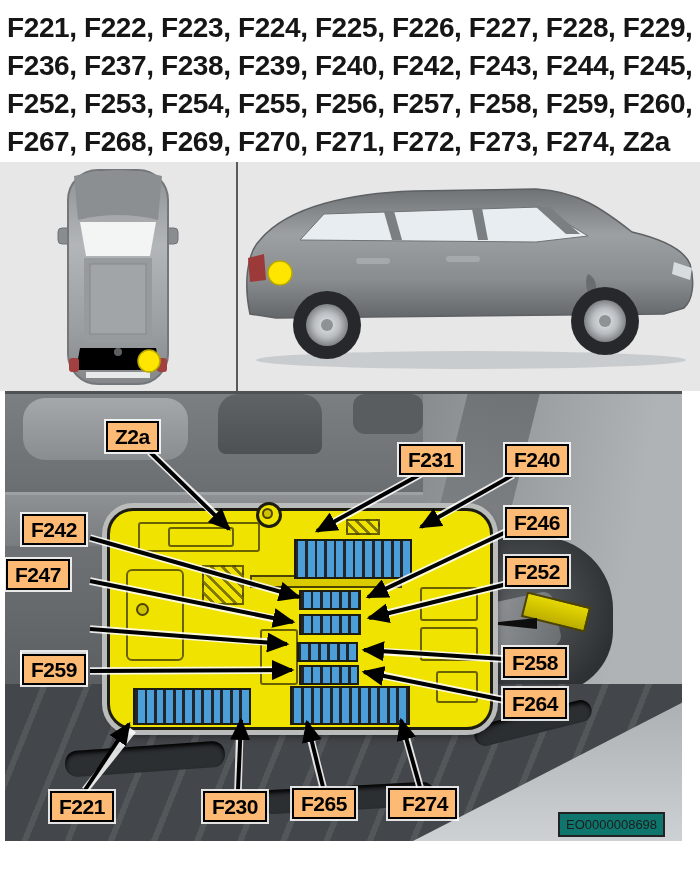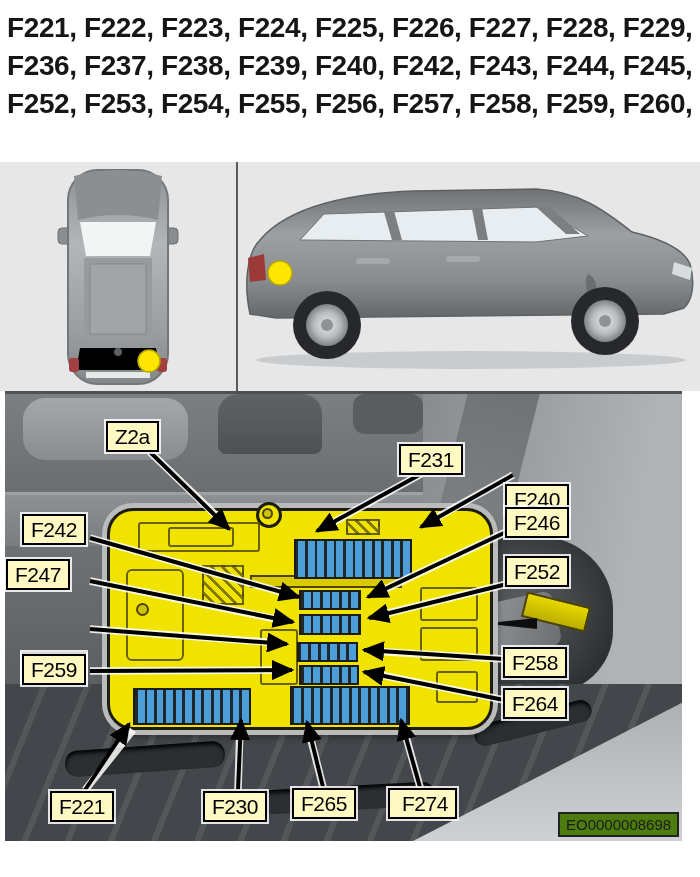--- a/index.html
+++ b/index.html
@@ -67,52 +67,53 @@
   .hatch{border:2px solid rgba(72,64,0,.8);
          background:repeating-linear-gradient(45deg,transparent 0 5px,rgba(72,64,0,.65) 5px 8px);}
   .h1{left:92px;top:54px;width:42px;height:40px;}
   .h2{left:236px;top:8px;width:34px;height:16px;}
   .strip{left:140px;top:64px;width:152px;height:13px;background:#d9cb00;border:2px solid #4d4400;}
   .screwtab{left:146px;top:-9px;width:26px;height:26px;border-radius:50%;background:#f0e300;border:3px solid #1d1c10;}
   .hole1{left:152px;top:-3px;width:11px;height:11px;border-radius:50%;background:#cfc200;border:2px solid #4d4400;}
   .hole2{left:26px;top:92px;width:13px;height:13px;border-radius:50%;background:#cfc200;border:2px solid #4d4400;}
 
   
-  .lbl{position:absolute;z-index:30;background:#fef9c3;border:2px solid #000;color:#000;font-weight:normal;
+  .lbl{position:absolute;z-index:30;background:#fdba74;border:2px solid #000;color:#000;font-weight:bold;
        font-size:21px;line-height:26px;height:26px;padding:1px 7px 0 7px;letter-spacing:-0.5px;
        box-shadow:0 0 0 2px rgba(255,255,255,.85);}
   .lbl-z2a{left:106px;top:421px;}
   .lbl-f231{left:399px;top:444px;}
-  .lbl-f240{left:505px;top:444px;margin-top:40px;}
+  .lbl-f240{left:505px;top:444px;}
   .lbl-f242{left:22px;top:514px;}
   .lbl-f246{left:505px;top:507px;}
   .lbl-f247{left:6px;top:559px;}
   .lbl-f252{left:505px;top:556px;text-align:center;}
   .lbl-f253{left:22px;top:609px;margin-top:43px;}
   .lbl-f258{left:503px;top:647px;}
   .lbl-f259{left:22px;top:654px;}
   .lbl-f264{left:503px;top:688px;}
   .lbl-f221{left:50px;top:791px;}
   .lbl-f230{left:203px;top:791px;}
   .lbl-f265{left:292px;top:788px;}
   .lbl-f274{left:388px;top:788px;padding-left:12px;}
-  .refcode{position:absolute;z-index:30;left:558px;top:812px;background:#4d7c0f;border:2px solid #222;
-           color:#1c1c1c;font-size:15px;line-height:20px;height:20px;padding:1px 6px 0 6px;}
+  .refcode{position:absolute;z-index:30;left:558px;top:812px;background:#0f766e;border:2px solid #222;
+           color:#1c1c1c;font-size:13px;line-height:20px;height:20px;padding:1px 6px 0 6px;}
 
   #arrows{position:absolute;left:0;top:0;z-index:25;pointer-events:none;}
 </style>
 </head>
 <body>
 
 <div id="page">
 
   <div class="hdr">
     <div class="ln">F221, F222, F223, F224, F225, F226, F227, F228, F229, F2</div>
     <div class="ln">F236, F237, F238, F239, F240, F242, F243, F244, F245, F2</div>
     <div class="ln">F252, F253, F254, F255, F256, F257, F258, F259, F260, F2</div>
+    <div class="ln">F267, F268, F269, F270, F271, F272, F273, F274, Z2a</div>
   </div>
 
   <div class="mid">
     <div class="divider"></div>
 
     <svg width="236" height="229" viewBox="0 0 236 229" style="position:absolute;left:0;top:0;">
       <defs>
         <linearGradient id="tvBody" x1="0" y1="0" x2="0" y2="1">
           <stop offset="0" stop-color="#8f9295"></stop>
             <stop offset="0.35" stop-color="#b3b6b9"></stop>

